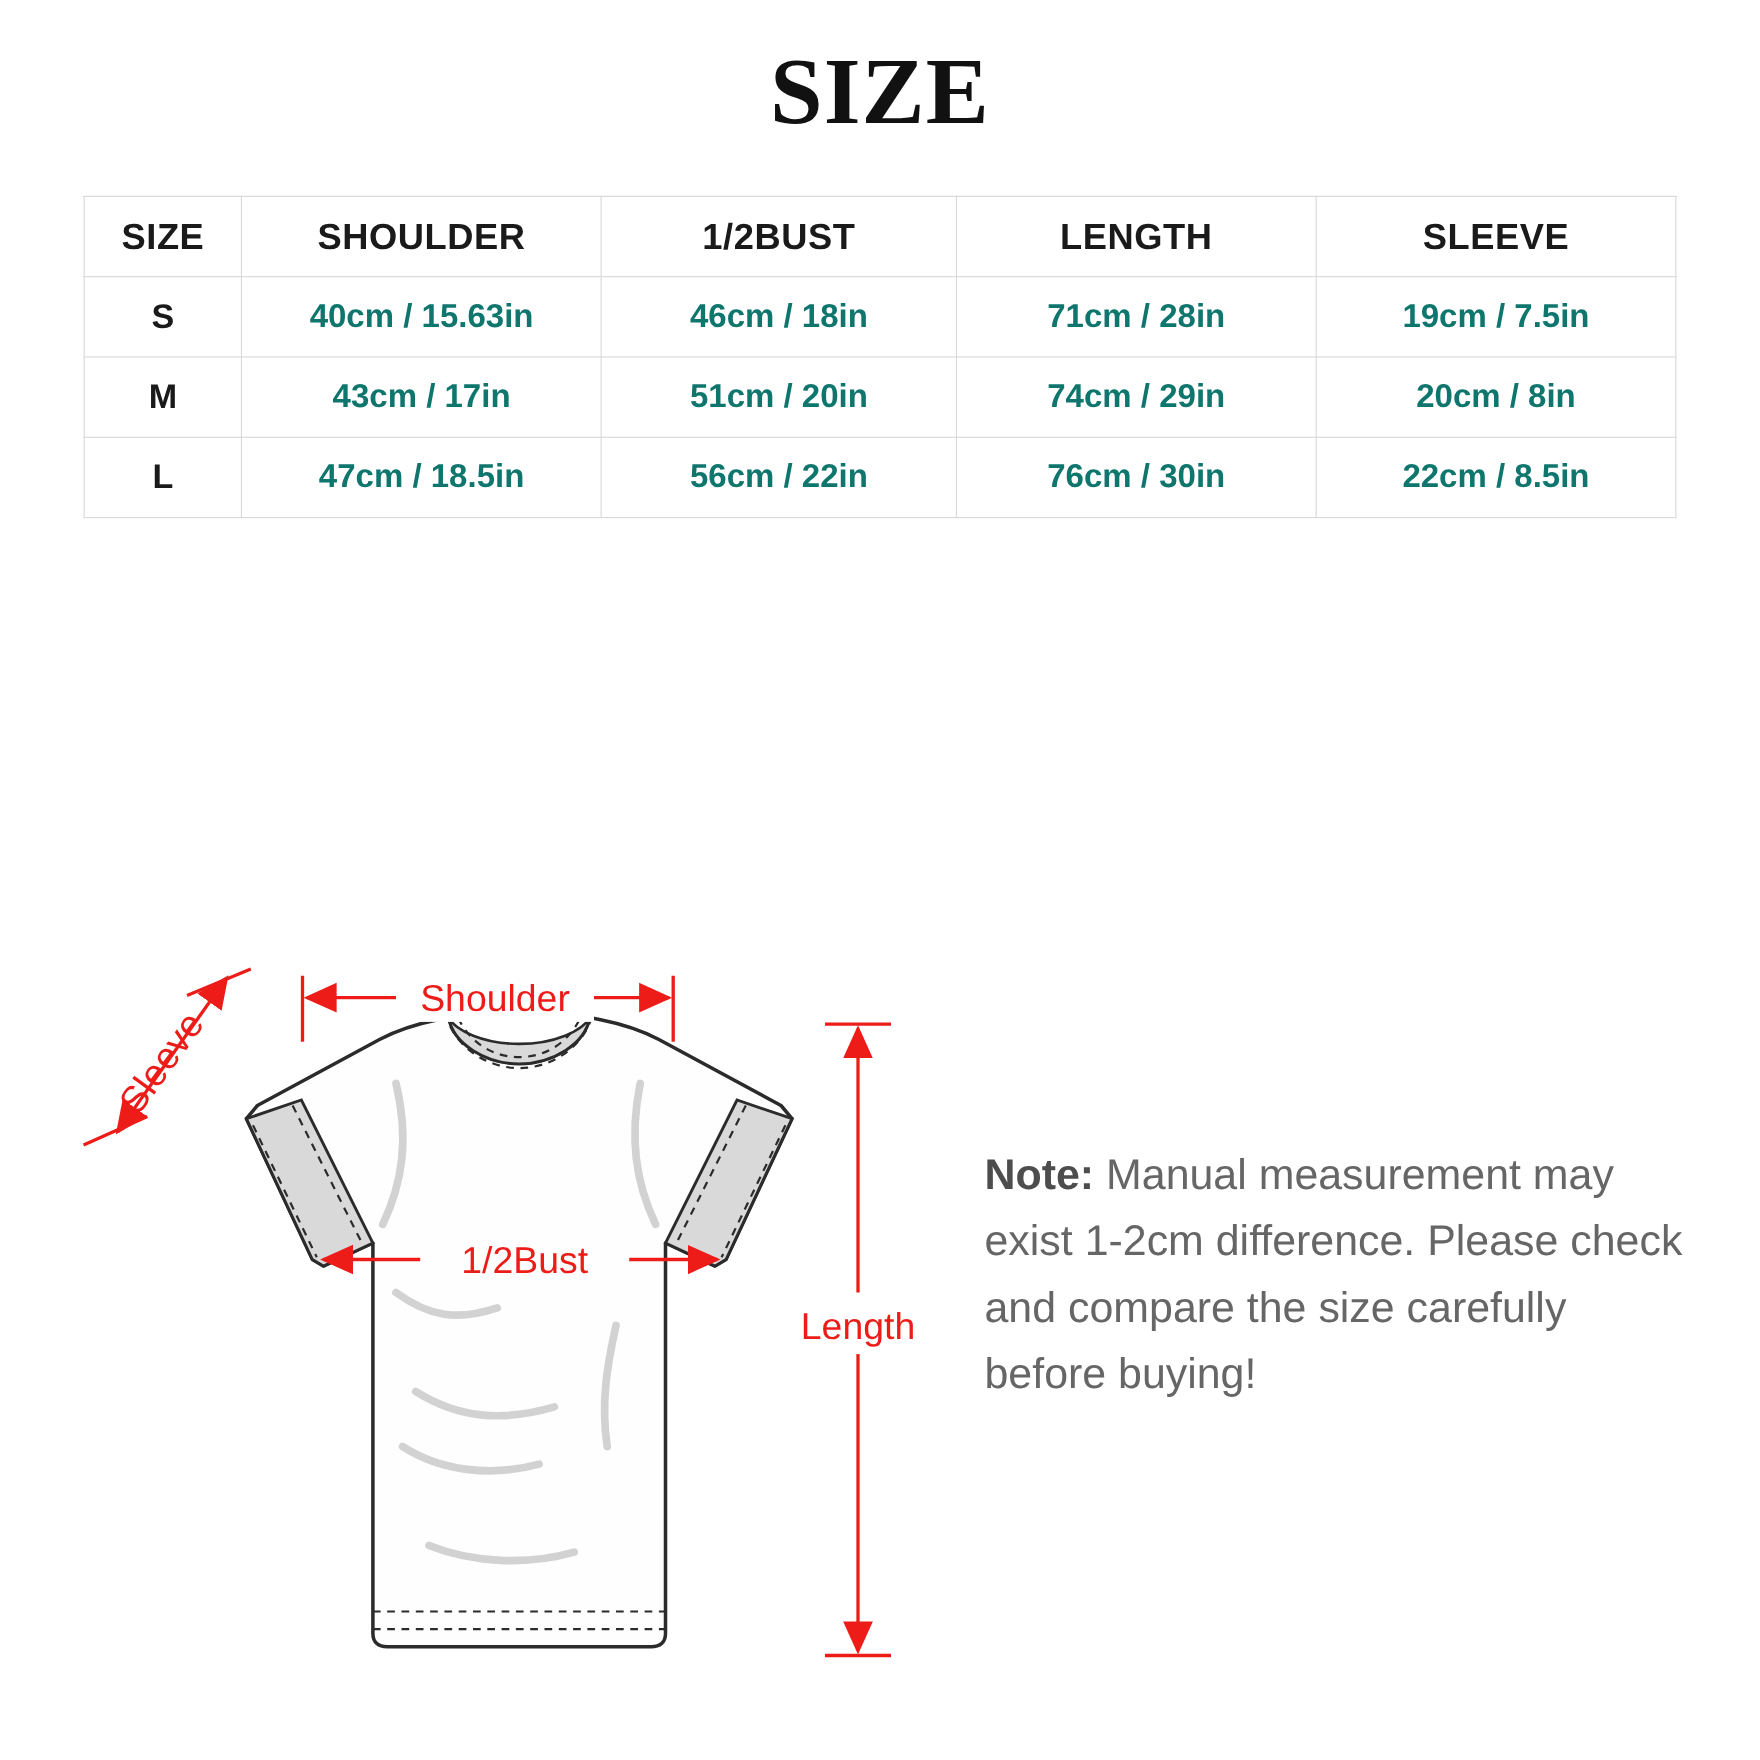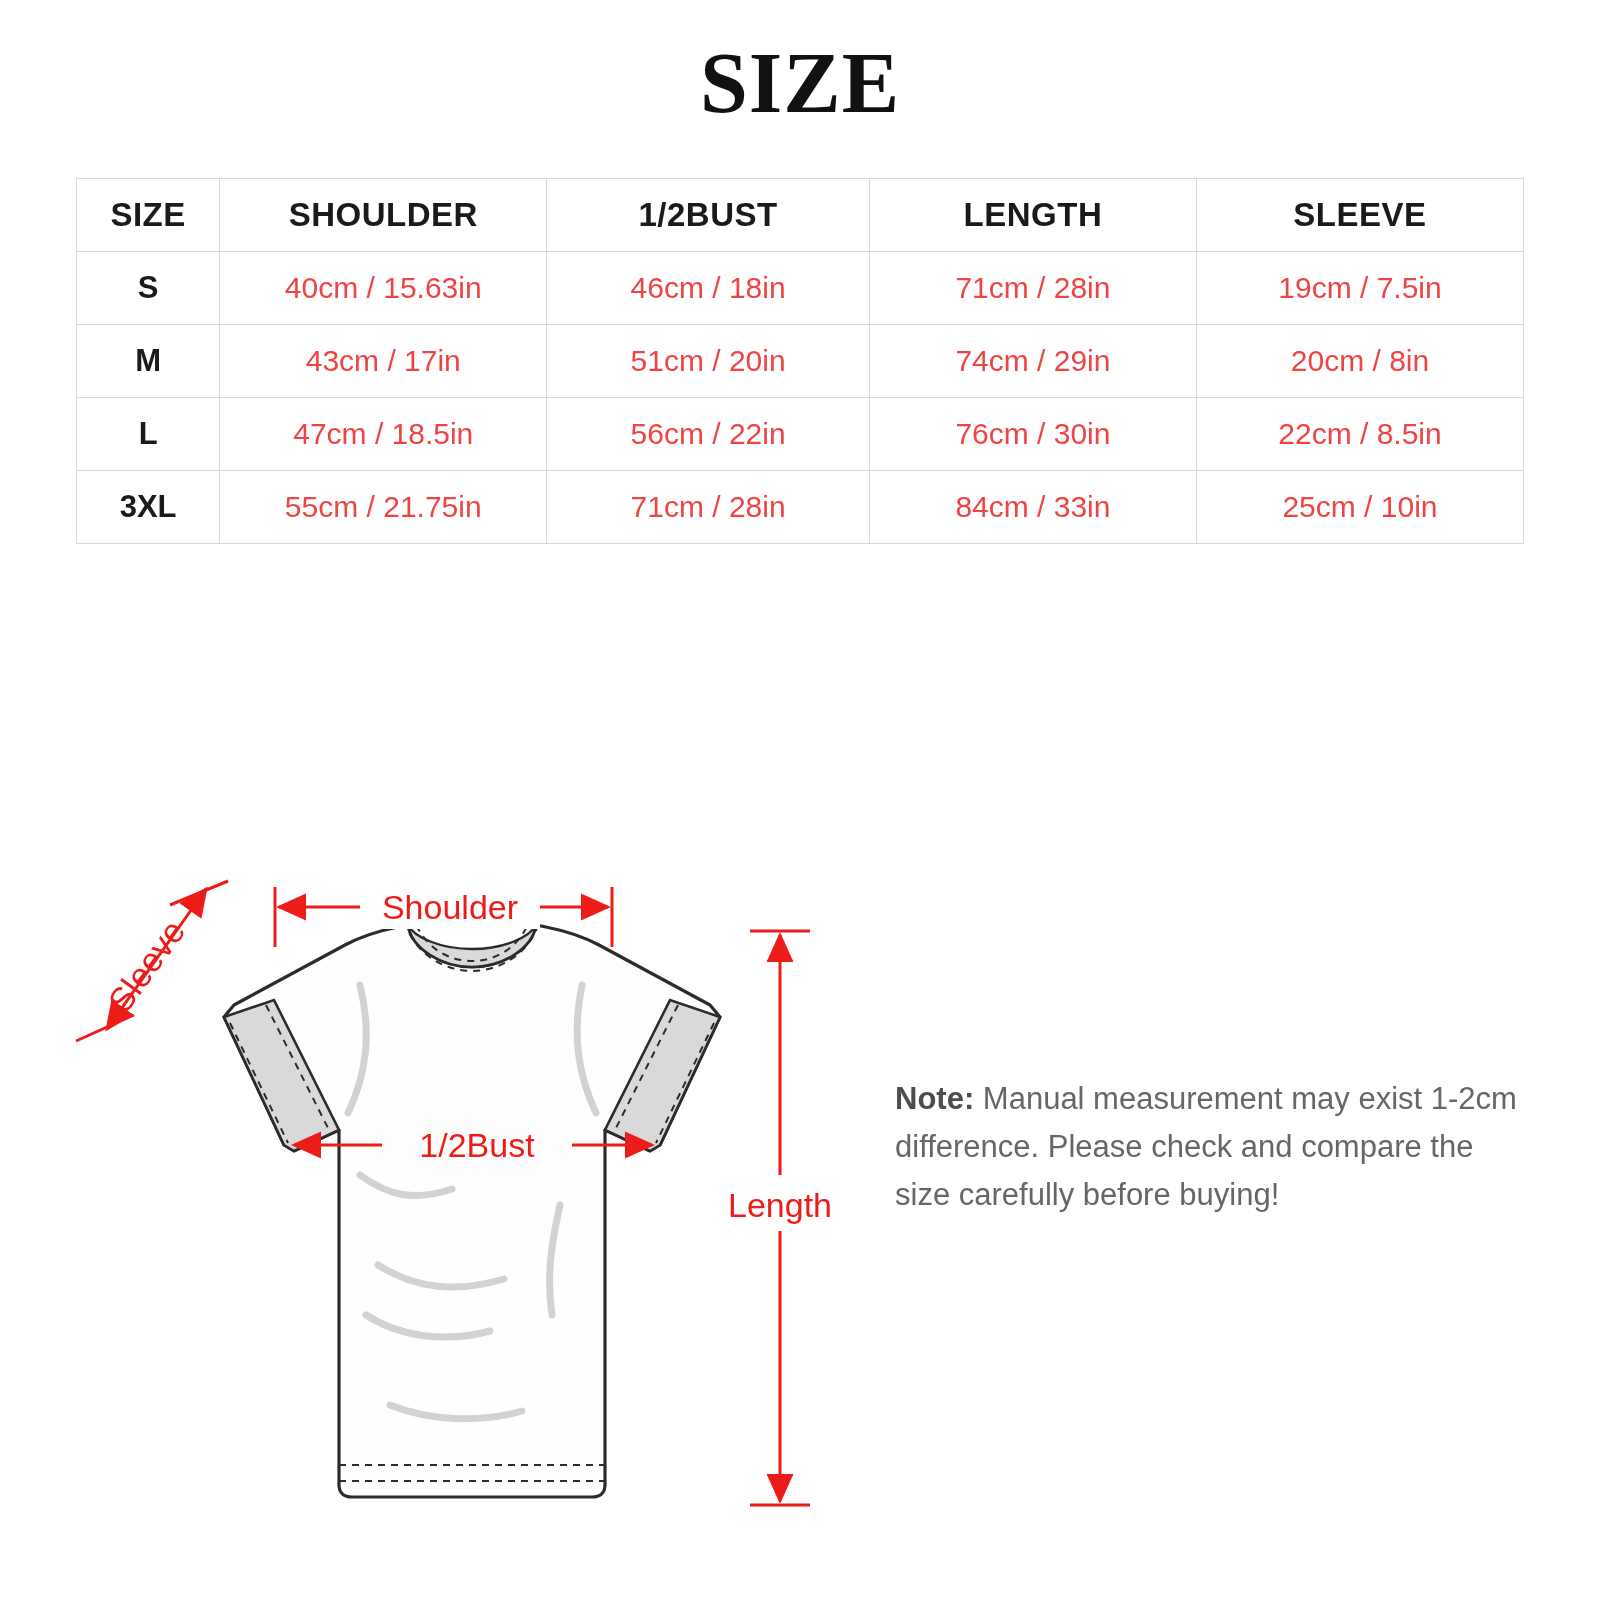--- a/index.html
+++ b/index.html
@@ -52,22 +52,22 @@
     color: #1a1a1a;
     letter-spacing: 0.5px;
   }
   table.size-table td.size-cell {
     font-size: 31px;
     font-weight: bold;
     color: #1a1a1a;
   }
   table.size-table td.val-cell {
     font-size: 30px;
-    font-weight: normal;
-    color: #ef4444;
+    font-weight: bold;
+    color: #0f766e;
   }
   col.c-size   { width: 9.9%; }
   col.c-shoulder { width: 22.6%; }
   col.c-bust   { width: 22.3%; }
   col.c-length { width: 22.6%; }
   col.c-sleeve { width: 22.6%; }
 
   
   .diagram {
     position: absolute;
@@ -75,23 +75,23 @@
     top: 845px;
     width: 800px;
     height: 720px;
   }
   .diagram svg { display: block; }
 
   
   .note-block {
     position: absolute;
     left: 895px;
-    top: 1075px;
+    top: 1039px;
     width: 640px;
-    font-size: 31px;
+    font-size: 39px;
     line-height: 1.55;
     color: #666666;
   }
   .note-block b {
     color: #4d4d4d;
     font-weight: bold;
   }
 </style>
 </head>
 <body>
@@ -130,27 +130,20 @@
         <td class="val-cell">51cm / 20in</td>
         <td class="val-cell">74cm / 29in</td>
         <td class="val-cell">20cm / 8in</td>
       </tr>
       <tr>
         <td class="size-cell">L</td>
         <td class="val-cell">47cm / 18.5in</td>
         <td class="val-cell">56cm / 22in</td>
         <td class="val-cell">76cm / 30in</td>
         <td class="val-cell">22cm / 8.5in</td>
-      </tr>
-      <tr>
-        <td class="size-cell">3XL</td>
-        <td class="val-cell">55cm / 21.75in</td>
-        <td class="val-cell">71cm / 28in</td>
-        <td class="val-cell">84cm / 33in</td>
-        <td class="val-cell">25cm / 10in</td>
       </tr>
     </tbody>
   </table>
 </div>
 
 <div class="diagram">
   <svg width="800" height="720" viewBox="0 0 800 720" xmlns="http://www.w3.org/2000/svg">
     <defs>
       <marker id="arrR" markerWidth="11" markerHeight="11" refX="9" refY="5.5" orient="auto">
         <path d="M0,1 L10,5.5 L0,10 z" fill="#ee1c18"></path>

